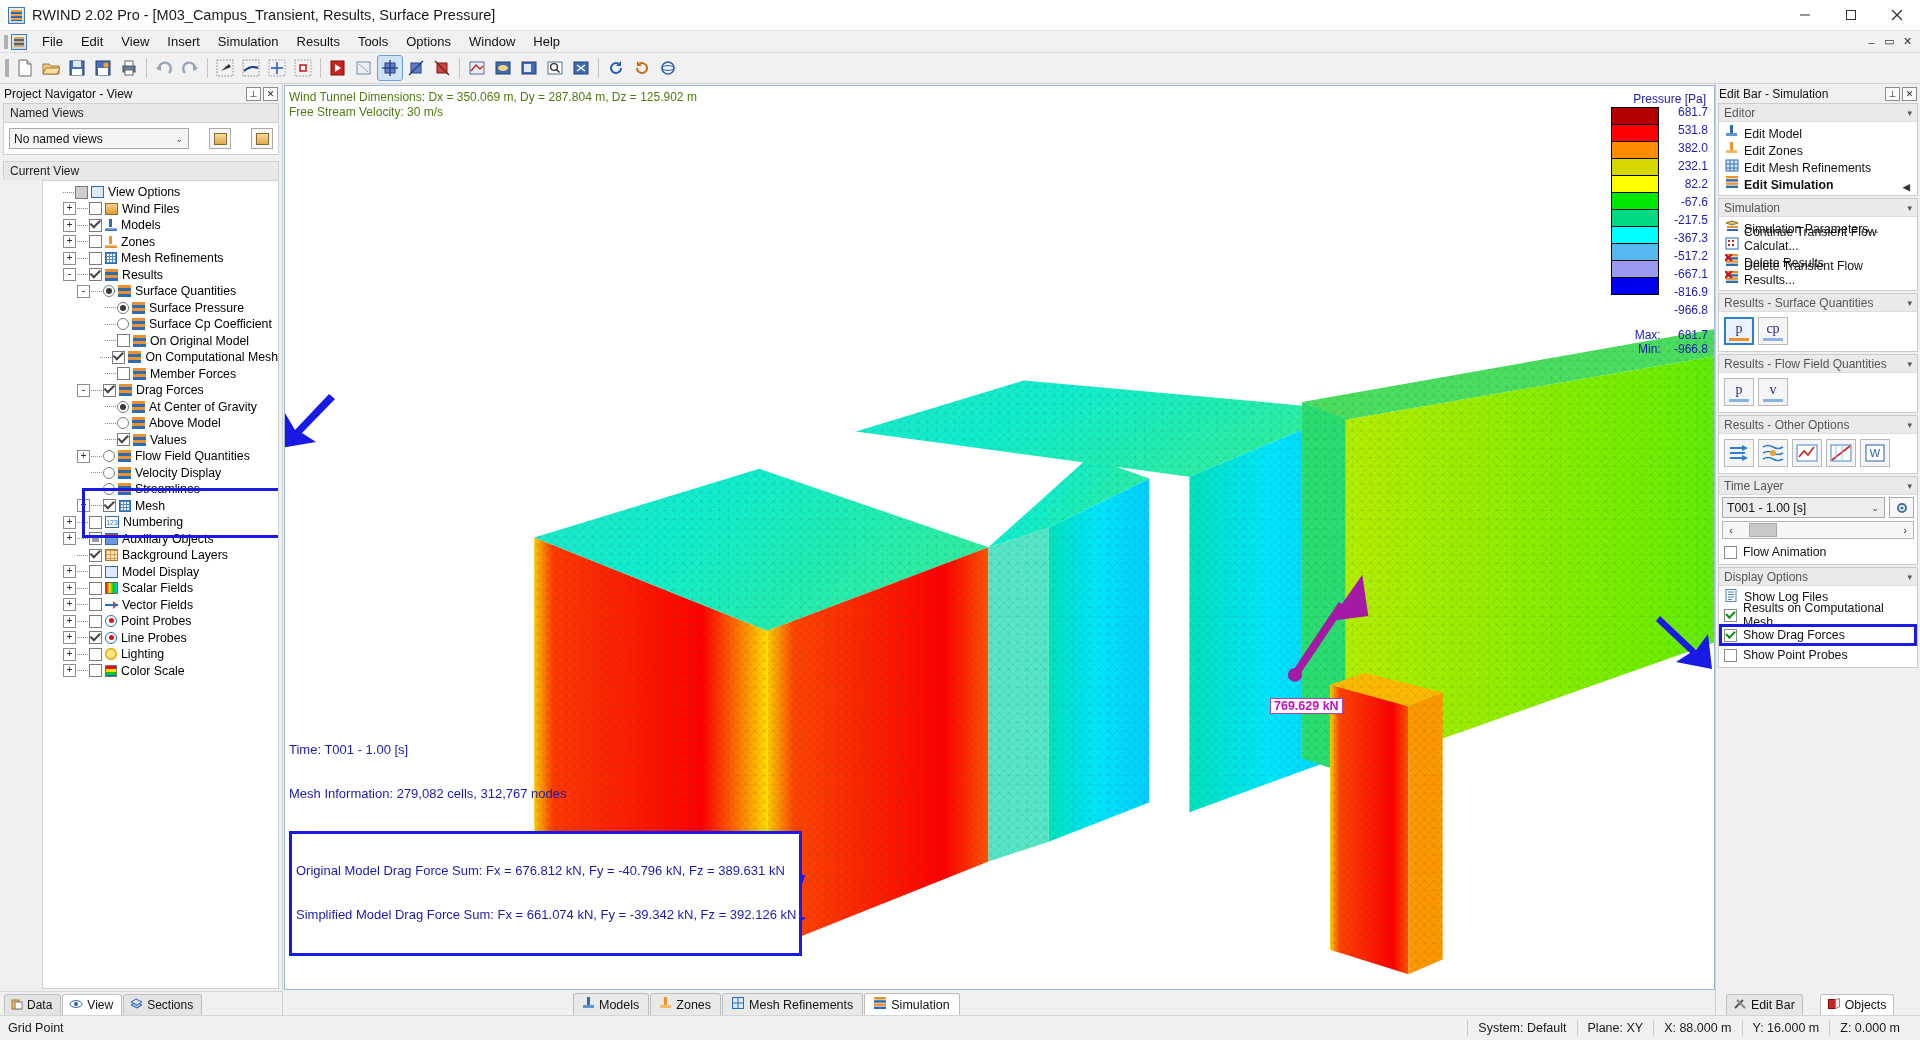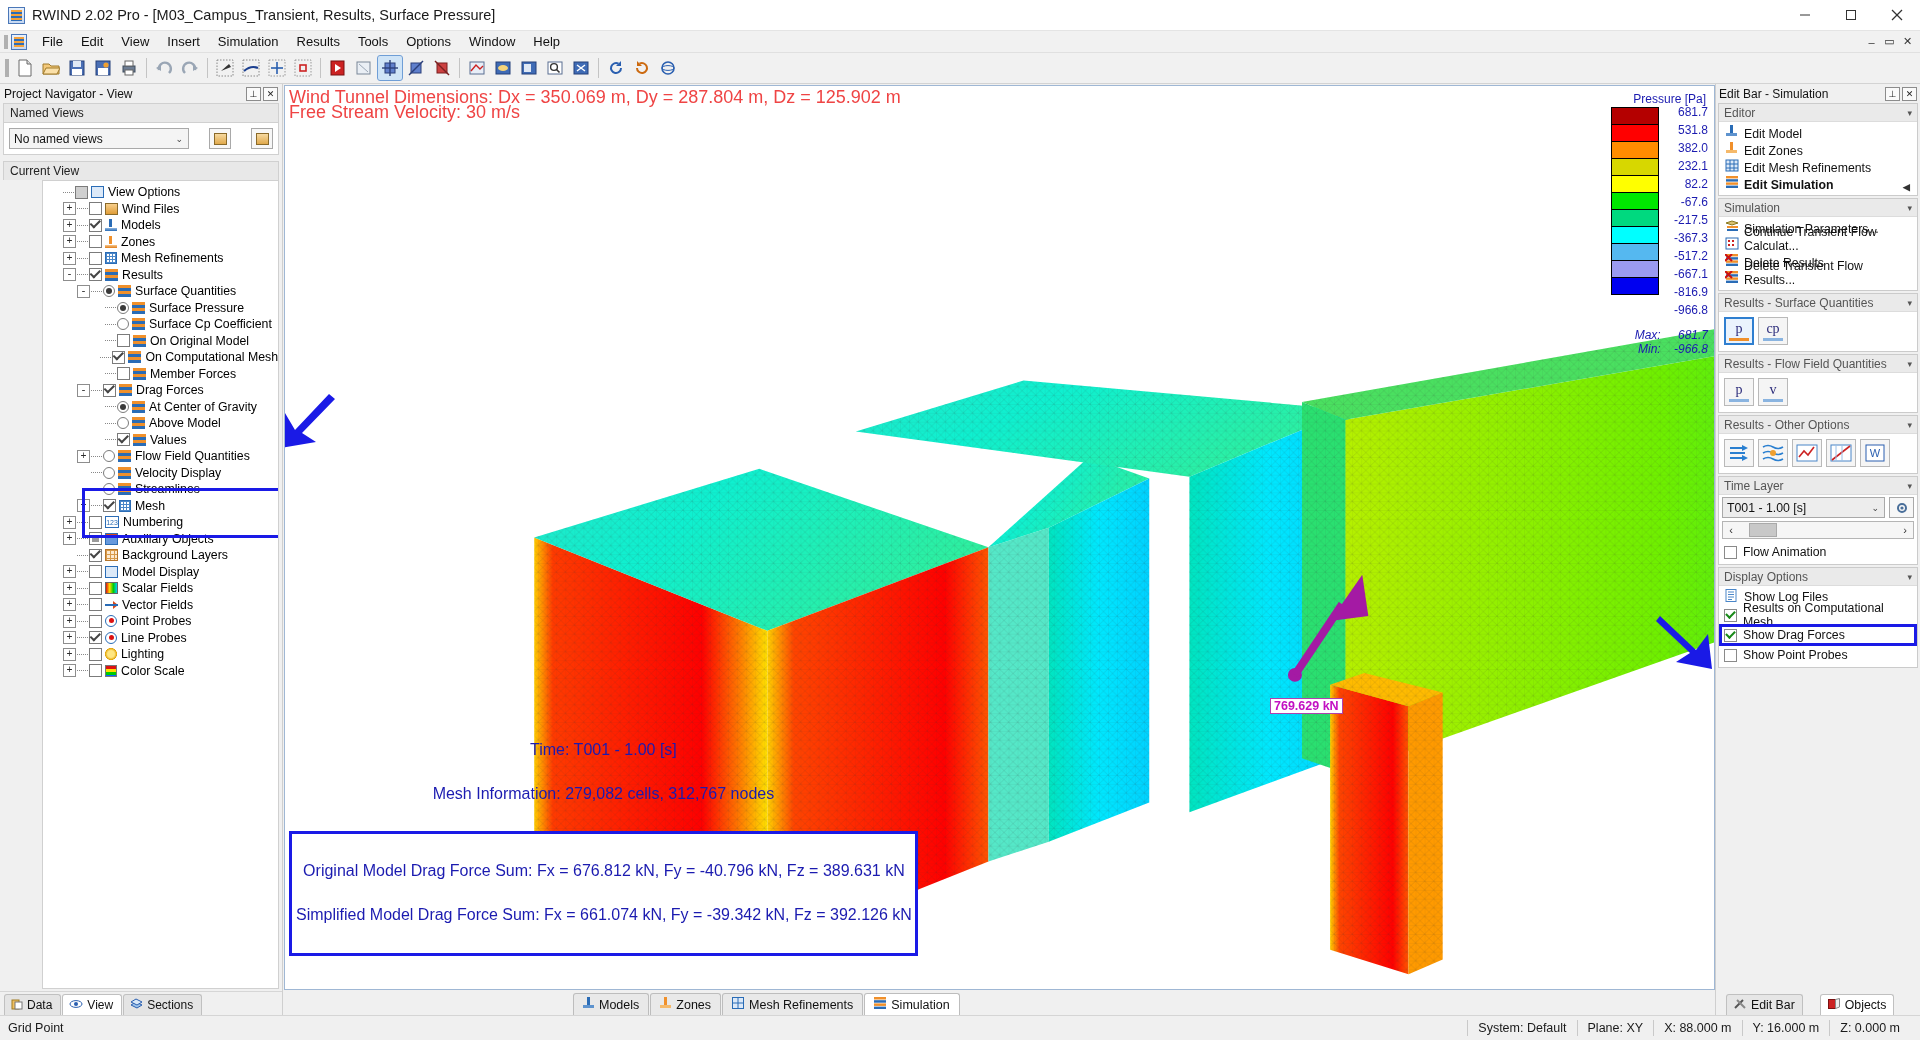--- a/index.html
+++ b/index.html
@@ -140,37 +140,37 @@
      background:#f0f0f0; border-top:1px solid #d6d6d6; }
   .lp-tab{ height:21px; padding:0 8px 0 6px; display:flex; align-items:center; gap:4px;
      font-size:12px; color:#111; background:#e4e4e4; border:1px solid #c0c0c0; border-bottom:none;
      border-radius:3px 3px 0 0;}
   .lp-tab.active{ background:#ffffff; }
 
   
   .viewcol{ flex:1; display:flex; flex-direction:column; min-width:0; }
   .viewport { flex:1; background:#ffffff; border:1px solid #9fb7d4; position:relative; overflow:hidden;
      margin:1px 0 0 1px; }
-  .vp-text { position:absolute; font-size:18px; color:#ef4444; white-space:pre; line-height:14.5px;}
+  .vp-text { position:absolute; font-size:12px; color:#4d7c0f; white-space:pre; line-height:14.5px;}
   .legend { position:absolute; right:6px; top:6px; text-align:right; }
   .legend-title{ font-size:12px; color:#1b1bb0; margin-bottom:1px; padding-right:2px; }
   .legend-grid{ display:flex; }
   .legend-swatches{ display:flex; flex-direction:column; }
   .sw{ width:48px; height:18px; border:1px solid #000; margin-bottom:-1px; }
   .legend-labels{ display:flex; flex-direction:column; padding-left:5px;
      font-size:12px; color:#1b1bb0; }
   .legend-labels div{ height:18px; line-height:11px; text-align:right; min-width:44px;}
   .legend-minmax{ font-size:12px; color:#1b1bb0; margin-top:5px; }
-  .legend-minmax span{ display:inline-block; min-width:44px; text-align:right;font-style:italic; }
+  .legend-minmax span{ display:inline-block; min-width:44px; text-align:right; }
   .legend-minmax .lbl{ min-width:34px; }
   .axis-tri{ position:absolute; left:305px; bottom:95px; width:60px; height:60px; }
   .force-label{ position:absolute; background:#fff; border:1px solid #b040b0; color:#c210c2;
      font-size:12.5px; font-weight:bold; padding:0 3px; white-space:nowrap;}
-  .bottominfo{ position:absolute; left:4px; bottom:4px; font-size:16px; color:#1b1bb0;
-     line-height:14.5px; white-space:pre;text-align:center;}
+  .bottominfo{ position:absolute; left:4px; bottom:4px; font-size:13px; color:#1b1bb0;
+     line-height:14.5px; white-space:pre;}
   .infobox{ border:3px solid #1a1ae6; padding:1px 3px 2px 4px; margin-top:1px; background:#fff;}
   .arrow-ann{ position:absolute; pointer-events:none; }
 
   .vp-tabs{ height:25px; display:flex; align-items:flex-end; gap:1px; padding-left:290px;
      background:#f0f0f0; }
   .vp-tab{ height:22px; padding:0 9px; display:flex; align-items:center; gap:5px; font-size:12.5px;
      color:#111; background:#e9e9e9; border:1px solid #bdbdbd; border-bottom:none; border-radius:3px 3px 0 0;}
   .vp-tab.active{ background:#ffffff; }
 
   

